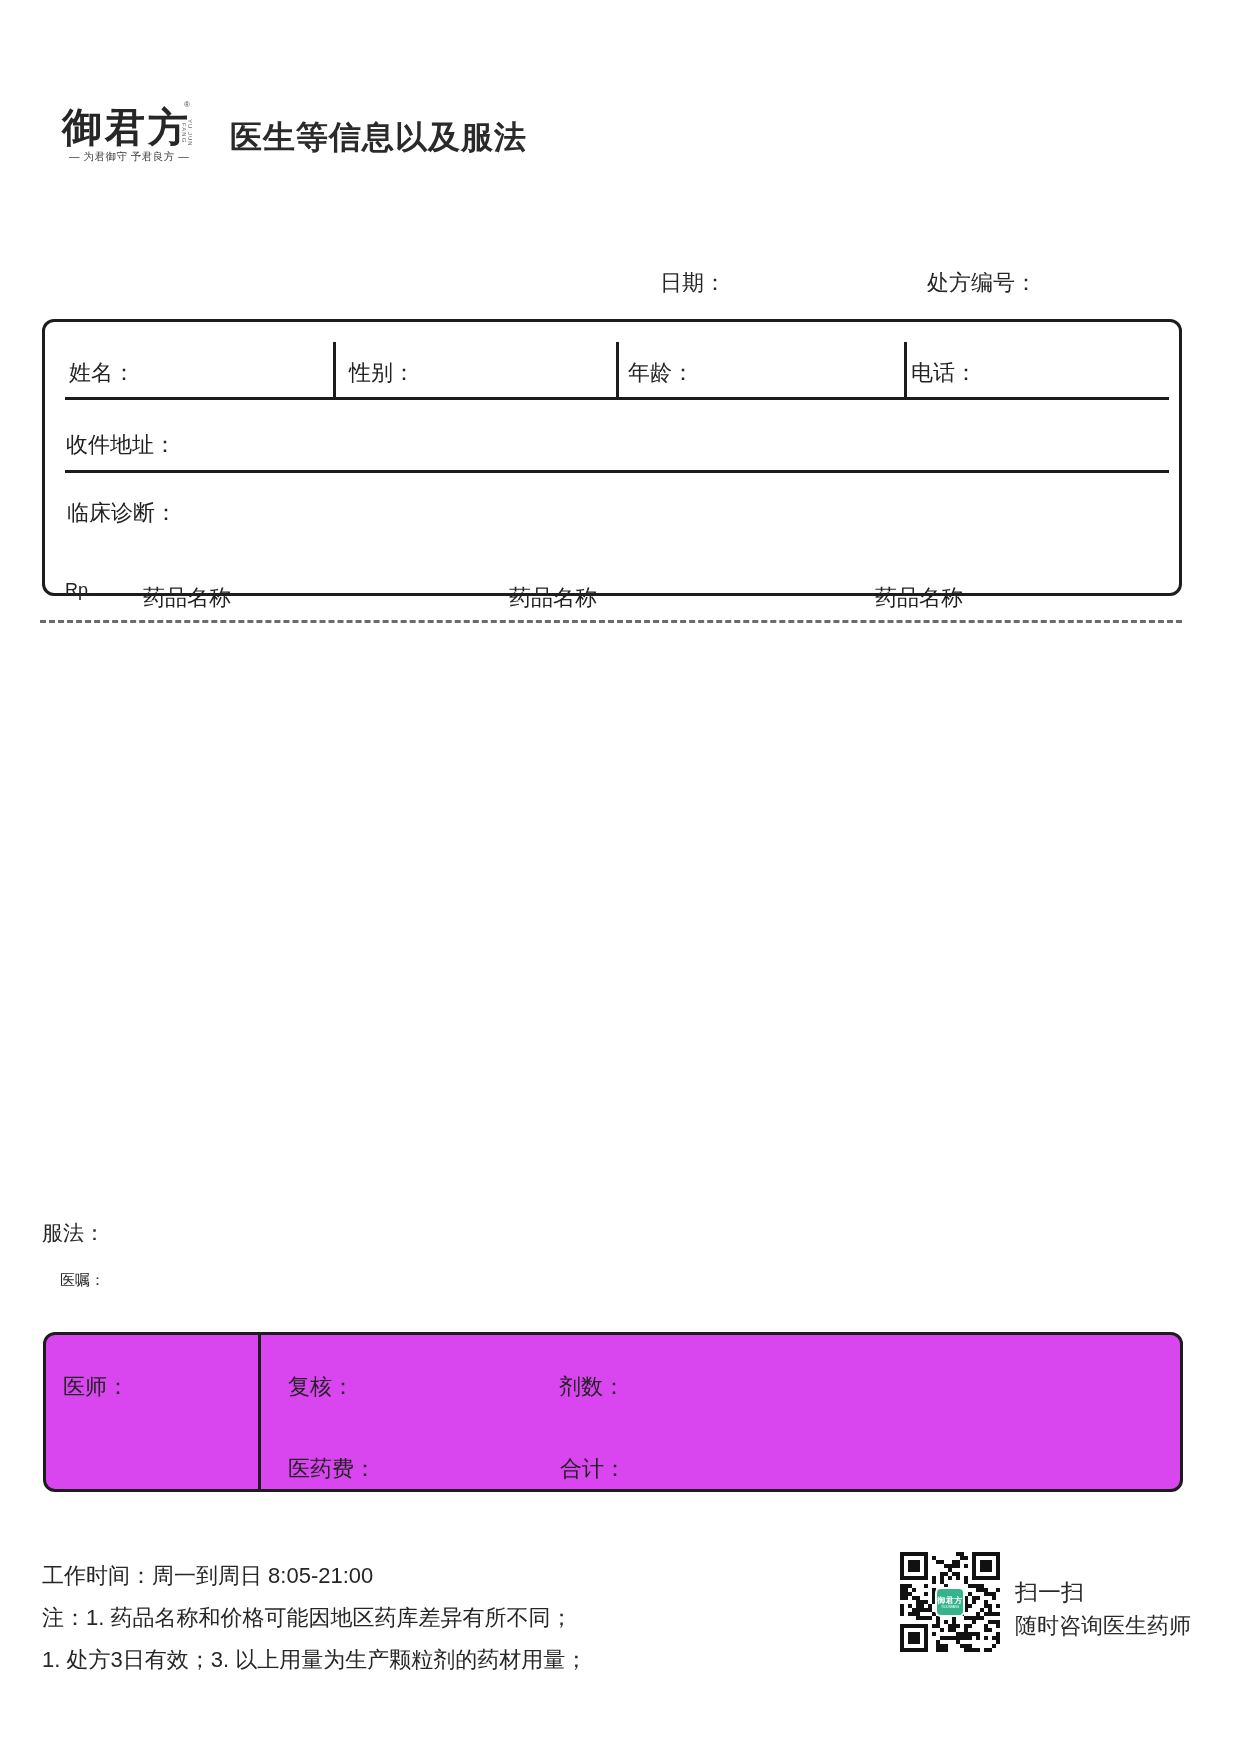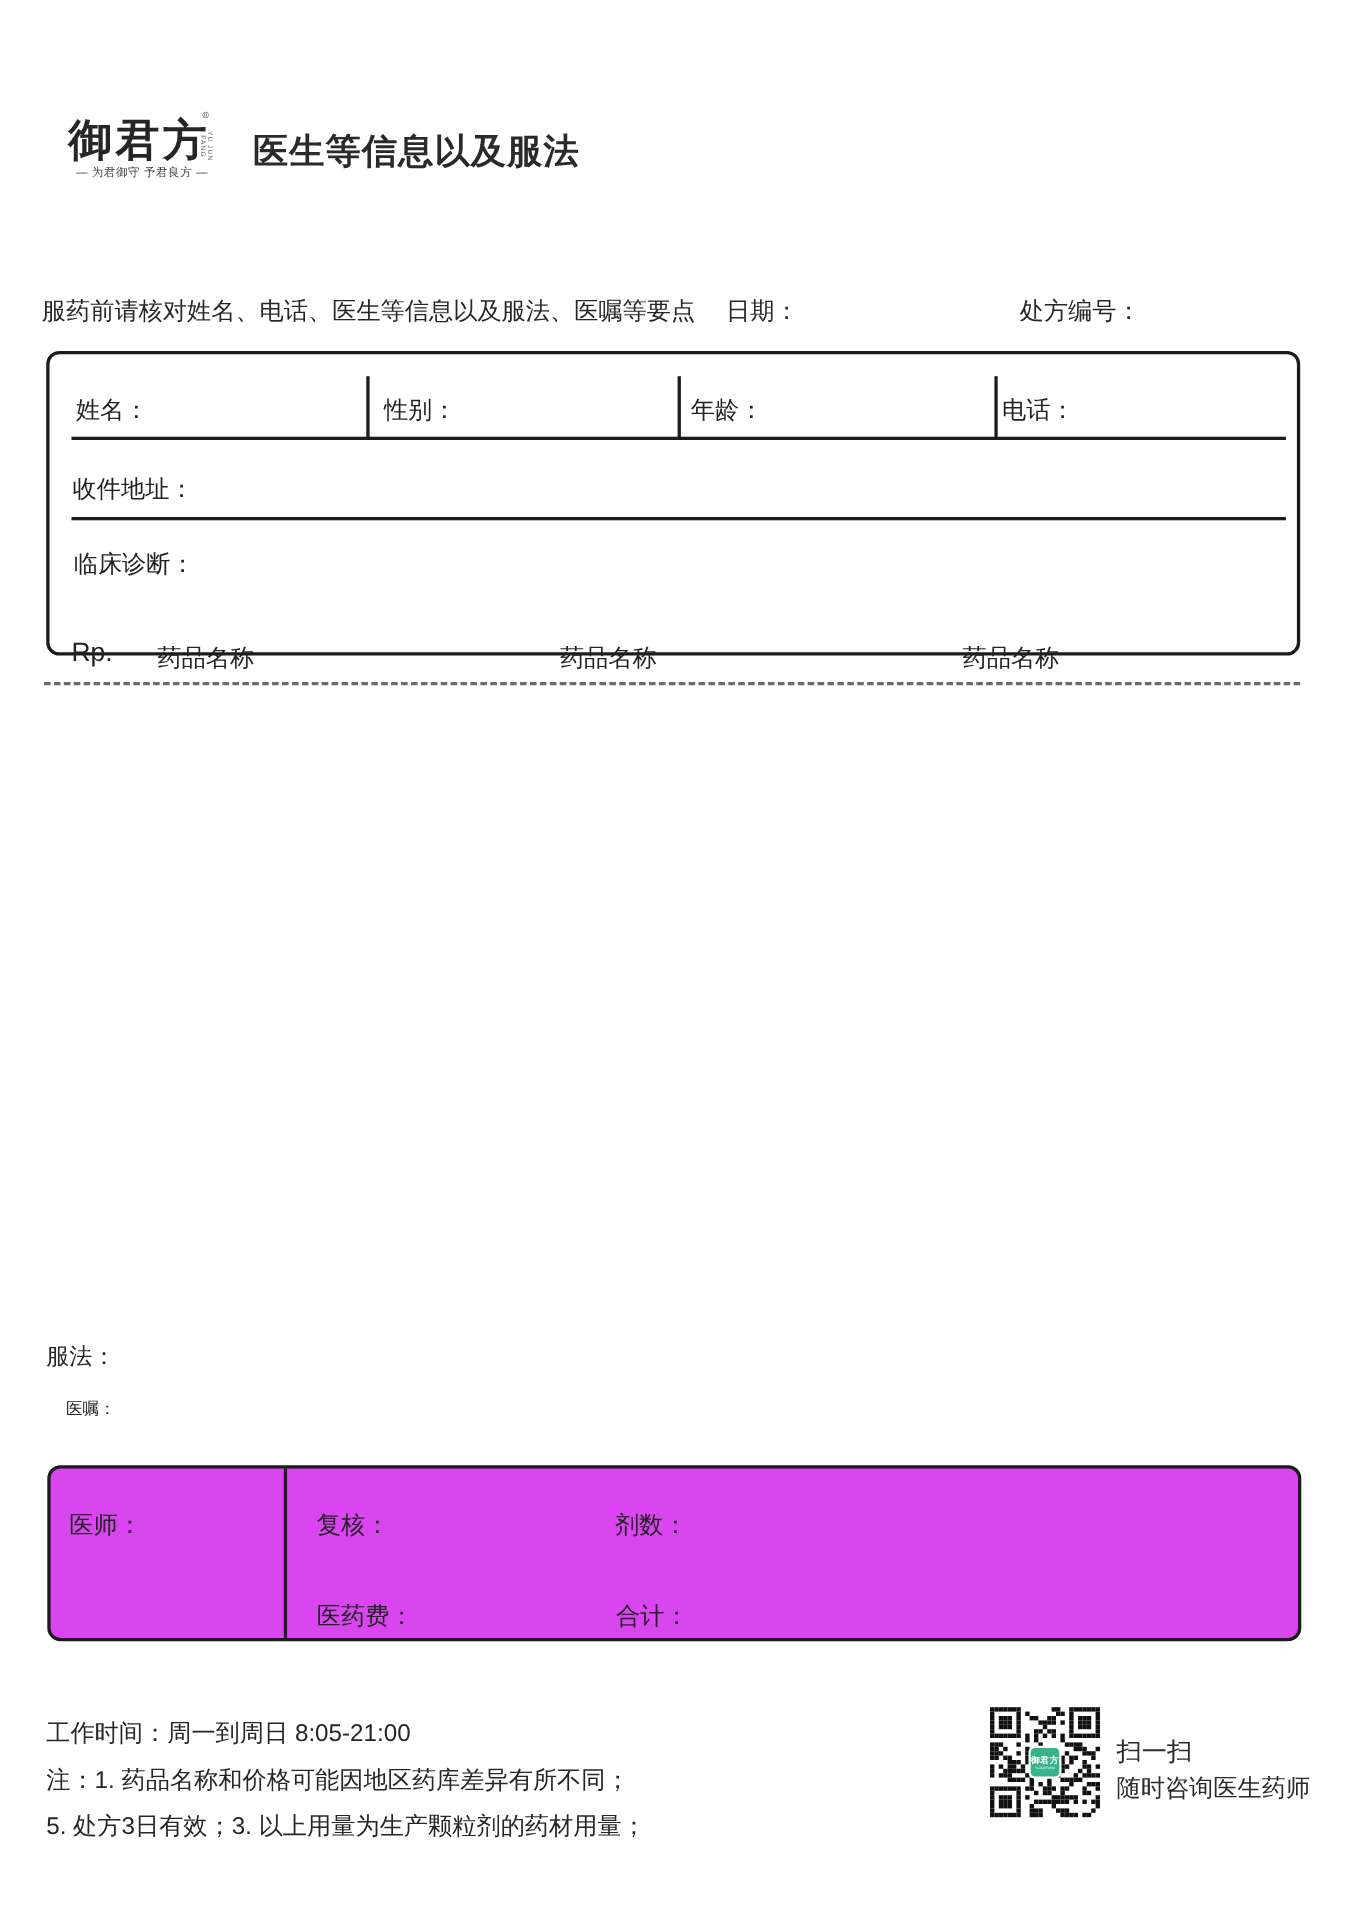--- a/index.html
+++ b/index.html
@@ -56,21 +56,21 @@
   .p-age     { left:583px; top:36px; }
   .p-phone   { left:866px; top:36px; }
   .vdiv { position:absolute; top:20px; height:57px; width:3px; background:#1c1c1c; }
   .vdiv1 { left:288px; } .vdiv2 { left:571px; } .vdiv3 { left:859px; }
   .hline { position:absolute; left:20px; width:1104px; height:3px; background:#1c1c1c; }
   .hline1 { top:75px; } .hline2 { top:148px; }
   .p-address   { left:21px; top:108px; }
   .p-diagnosis { left:22px; top:176px; }
 
   
-  .rp-label { left:65px; top:580px; font-size:24px; color:#222; }
+  .rp-label { left:65px; top:580px; font-size:18px; color:#222; }
   .drug-col { top:583px; font-size:22px; color:#222; }
   .drug-col-1 { left:143px; } .drug-col-2 { left:509px; } .drug-col-3 { left:875px; }
   .dashed-line {
     left:40px; top:620px; width:1142px; height:0;
     border-top:3px dashed #6b6b6b;
   }
 
   
   .usage-label  { left:42px; top:1219px; font-size:21px; color:#262626; }
   .advice-label { left:60px; top:1271px; font-size:15px; color:#262626; }
@@ -119,21 +119,20 @@
 <div class="page">
 
   <div class="abs logo-cn">御君方</div>
   <div class="abs logo-side">
     <span class="logo-reg">®</span>
     <span class="logo-vert">YU JUN FANG</span>
   </div>
   <div class="abs logo-tagline">— 为君御守 予君良方 —</div>
   <div class="abs hospital-name">医生等信息以及服法</div>
 
-  <div class="abs notice-hint">服药前请核对姓名、电话、医生等信息以及服法、医嘱等要点</div>
   <div class="abs date-label">日期：</div>
   <div class="abs rxno-label">处方编号：</div>
 
   <div class="abs patient-box">
     <span class="lbl p-name">姓名：</span>
     <span class="lbl p-gender">性别：</span>
     <span class="lbl p-age">年龄：</span>
     <span class="lbl p-phone">电话：</span>
     <span class="vdiv vdiv1"></span>
     <span class="vdiv vdiv2"></span>
@@ -157,21 +156,21 @@
     <span class="sign-vdiv"></span>
     <span class="lbl s-doctor">医师：</span>
     <span class="lbl s-review">复核：</span>
     <span class="lbl s-doses">剂数：</span>
     <span class="lbl s-fee">医药费：</span>
     <span class="lbl s-total">合计：</span>
   </div>
 
   <div class="abs work-time">工作时间：周一到周日 8:05-21:00</div>
   <div class="abs note-1">注：1. 药品名称和价格可能因地区药库差异有所不同；</div>
-  <div class="abs note-2">5. 处方3日有效；3. 以上用量为生产颗粒剂的药材用量；</div>
+  <div class="abs note-2">1. 处方3日有效；3. 以上用量为生产颗粒剂的药材用量；</div>
 
   <div class="abs qr-wrap">
     <div class="qr-grid">
         <div class="m d"></div>
         <div class="m d"></div>
         <div class="m d"></div>
         <div class="m d"></div>
         <div class="m d"></div>
         <div class="m d"></div>
         <div class="m d"></div>

